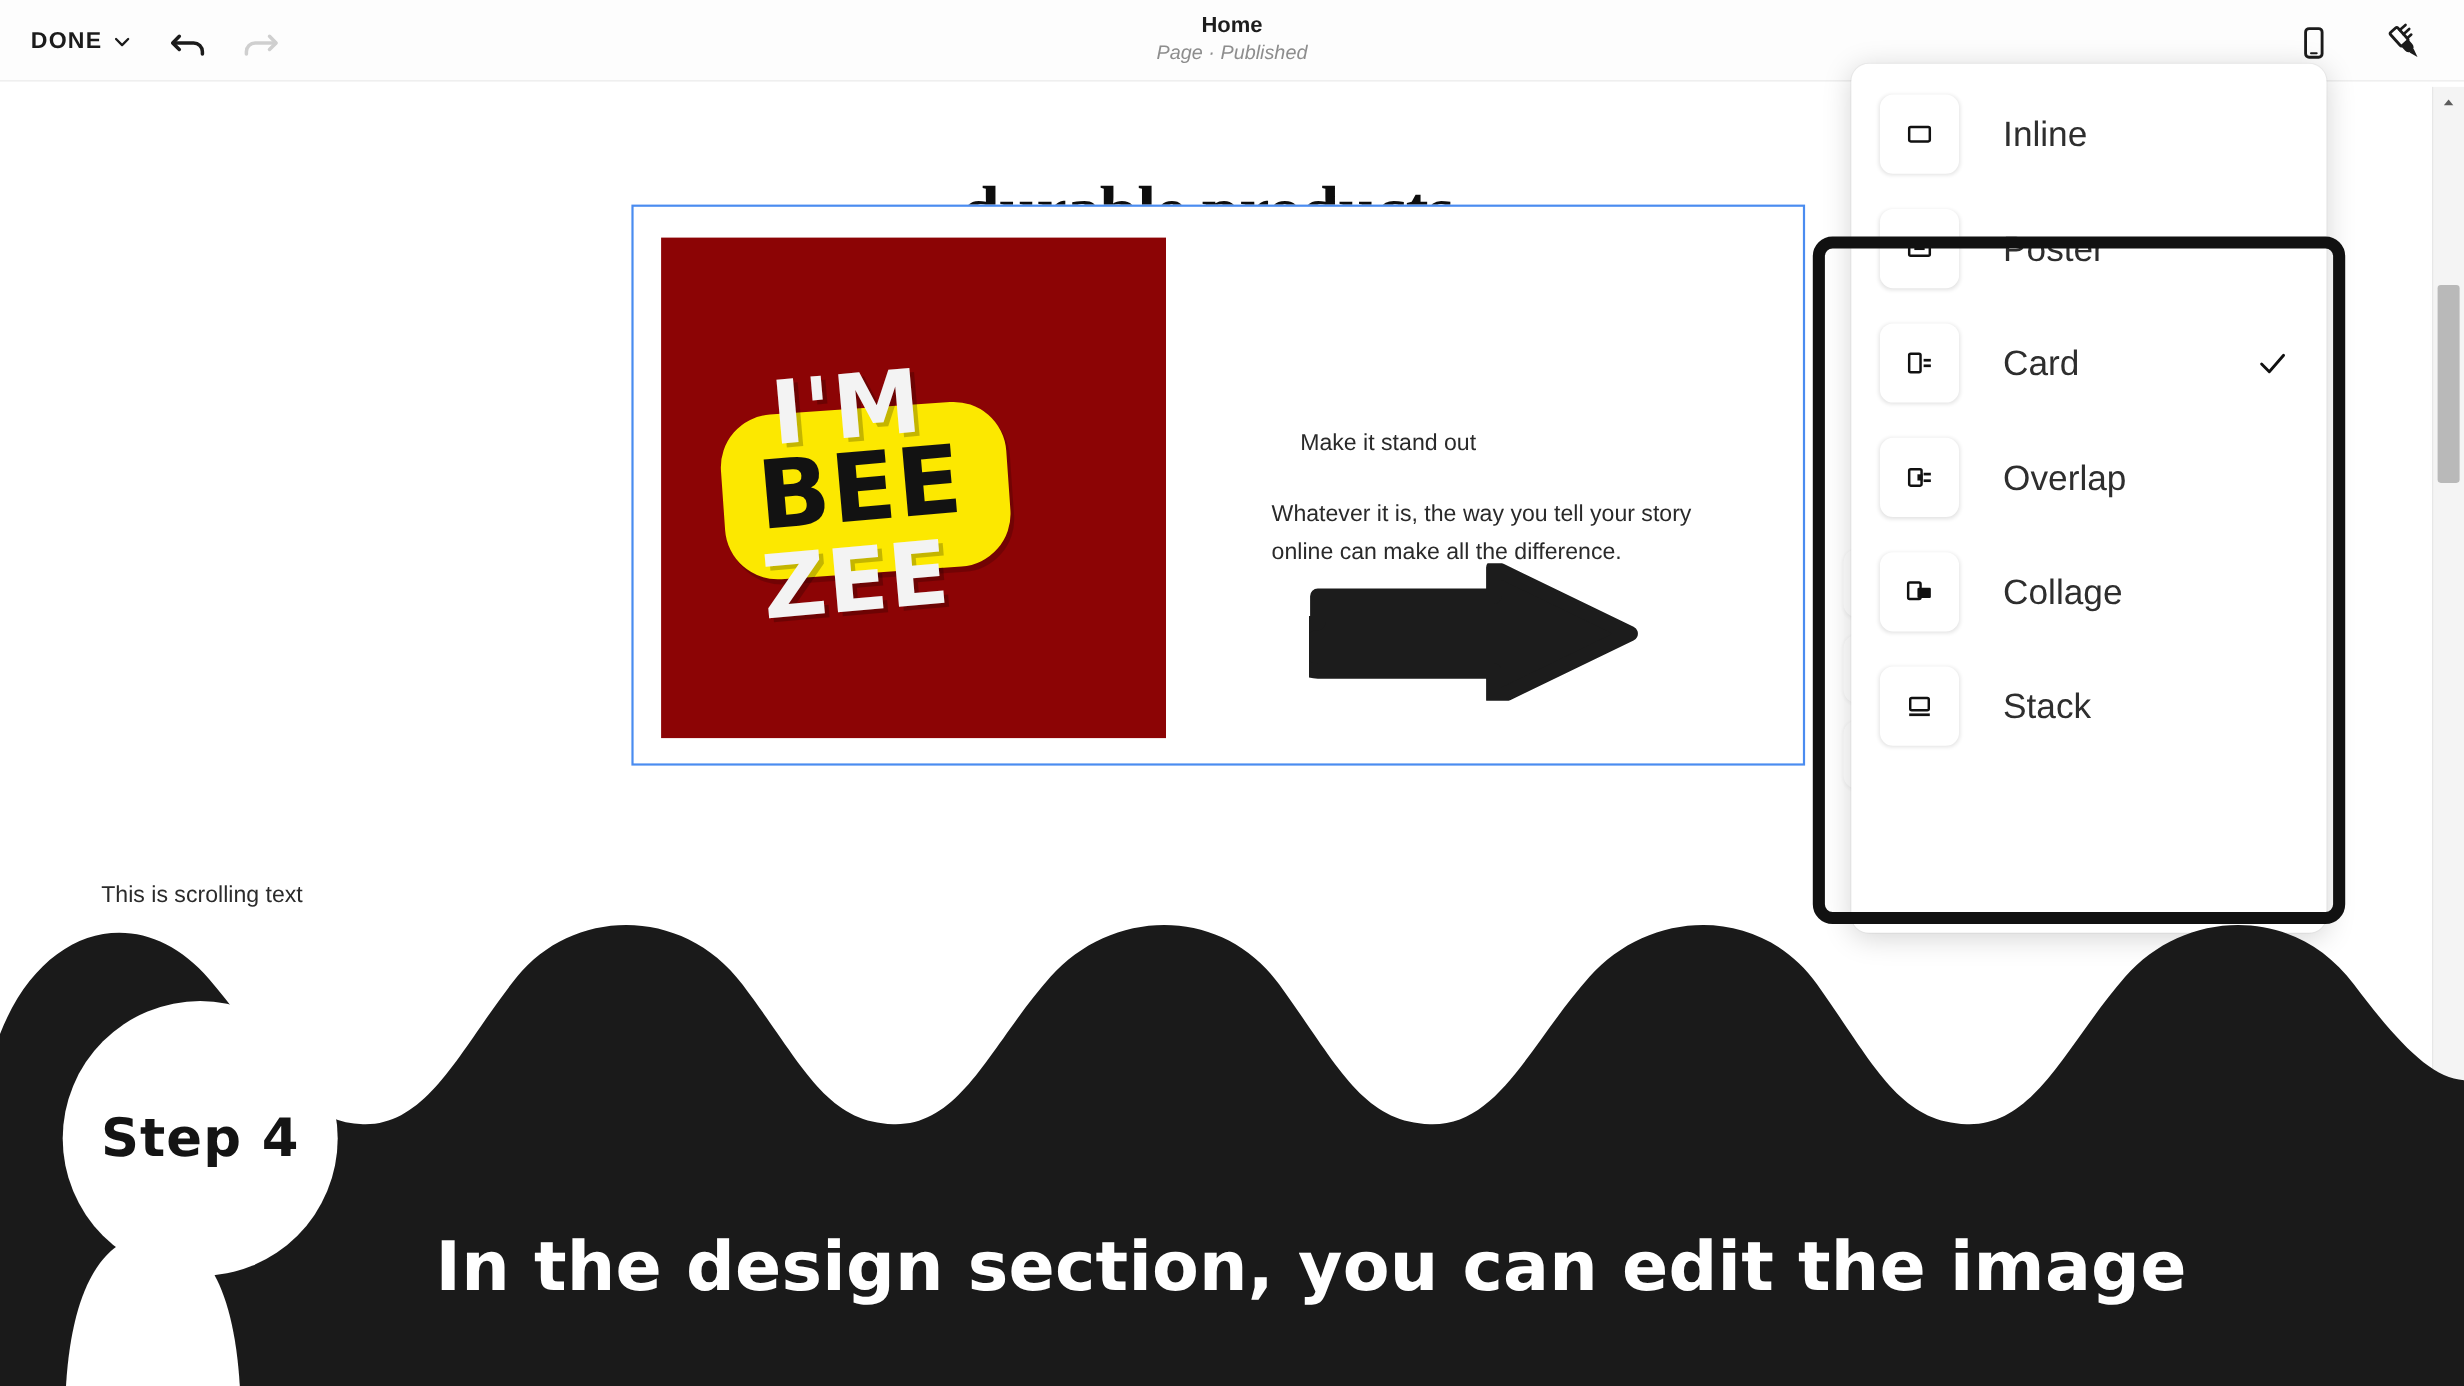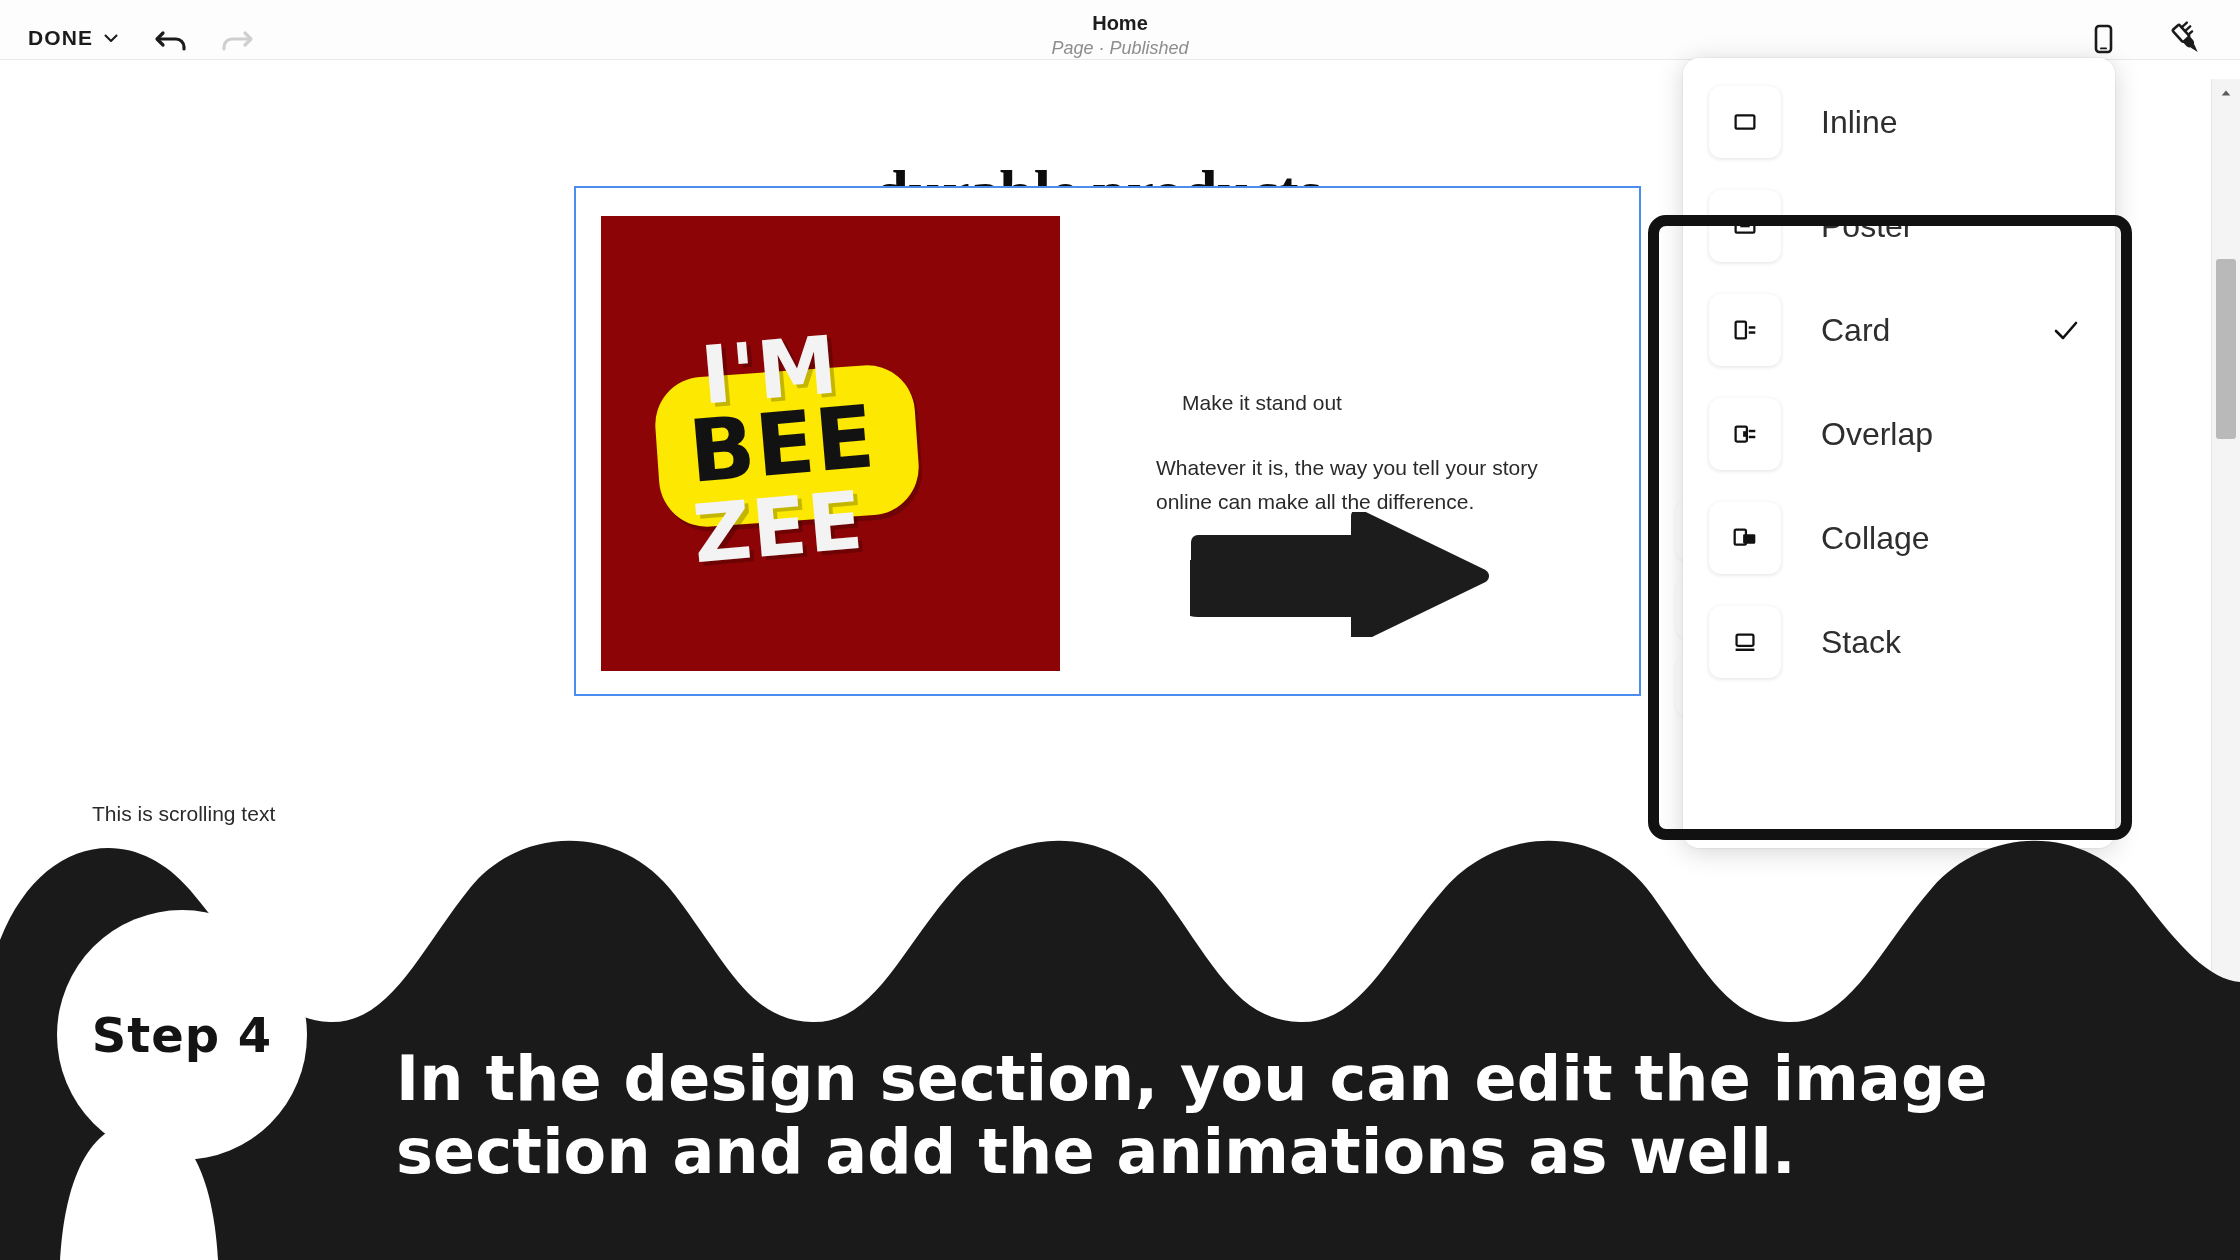--- a/index.html
+++ b/index.html
@@ -7,21 +7,21 @@
     width: 2240px; height: 1260px;
     overflow: hidden;
     background: #ffffff;
     font-family: "Liberation Sans", sans-serif;
   }
 
   #stage { position: relative; width: 2240px; height: 1260px; overflow: hidden; background:#fff; }
 
   
   .topbar {
-    position: absolute; top: 0; left: 0; width: 2240px; height: 60px;
+    position: absolute; top: 0; left: 0; width: 2240px; height: 74px;
     background: #fdfdfd;
     border-bottom: 1px solid #e9e9e9;
     z-index: 40;
   }
   .done-group {
     position: absolute; left: 28px; top: 26px;
     display: flex; align-items: center; gap: 10px;
     cursor: pointer;
   }
   .done-label {
@@ -402,16 +402,15 @@
       <path d="M60 430 C 66 330, 100 292, 140 292 C 180 292, 212 330, 218 430 Z" fill="#ffffff"></path>
     </svg>
   </div>
 
   <div class="step-badge">
     <span class="step-badge-label">Step 4</span>
   </div>
 
   <div class="caption">
     <span class="caption-line">In the design section, you can edit the image</span>
-    <span class="caption-line">section and add the animations as well.</span>
   </div>
 
 </div>
 
 </body></html>

